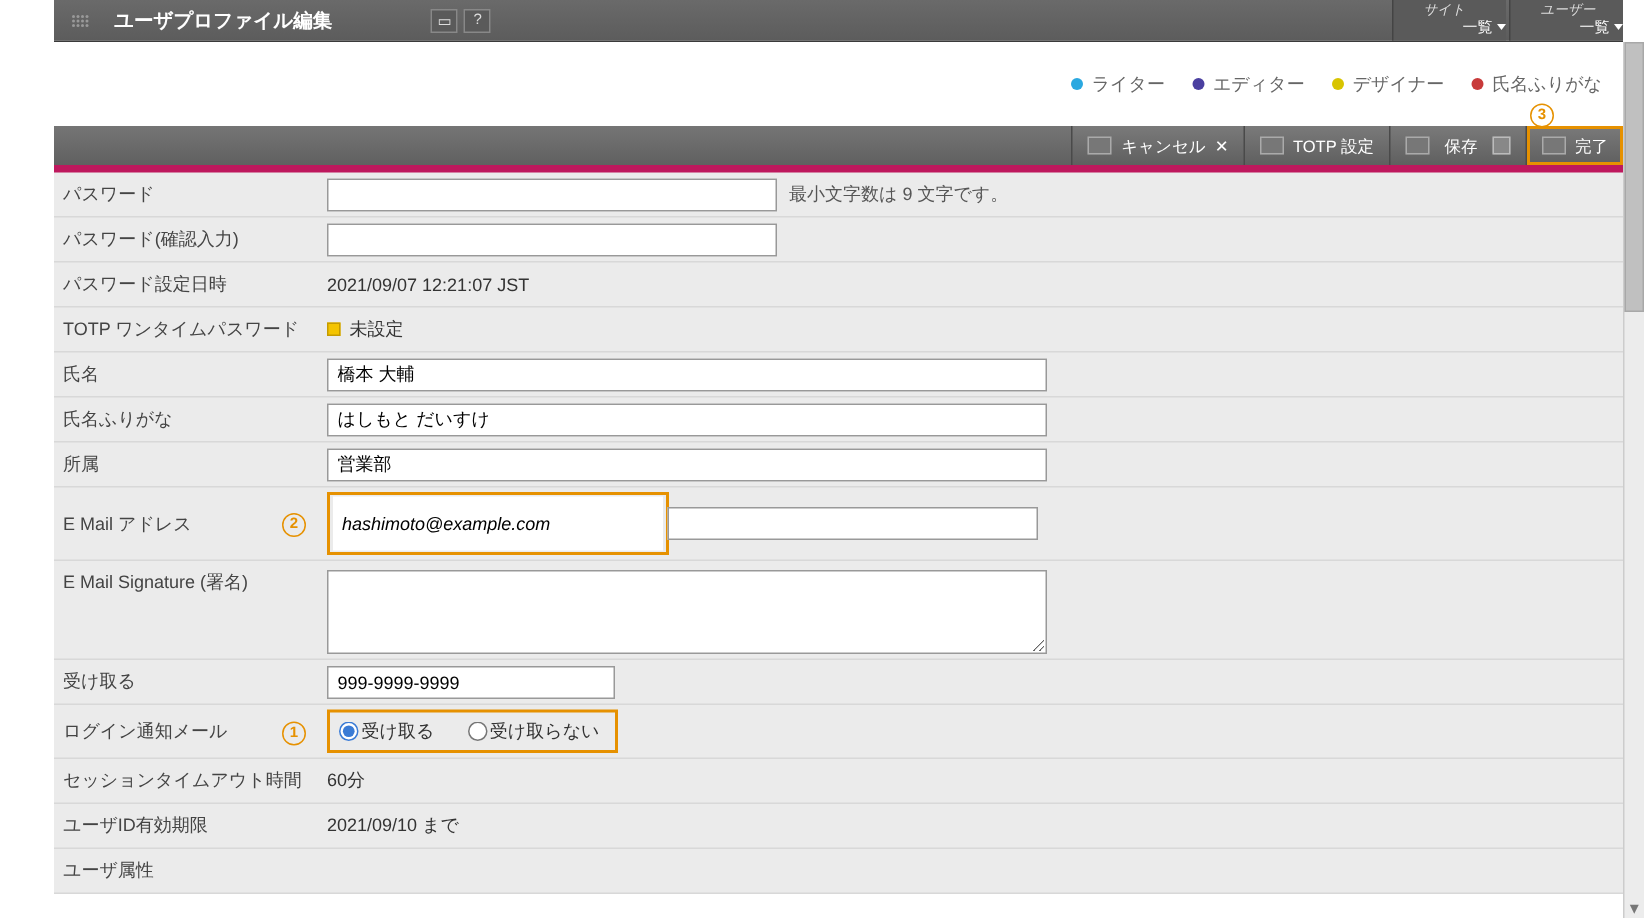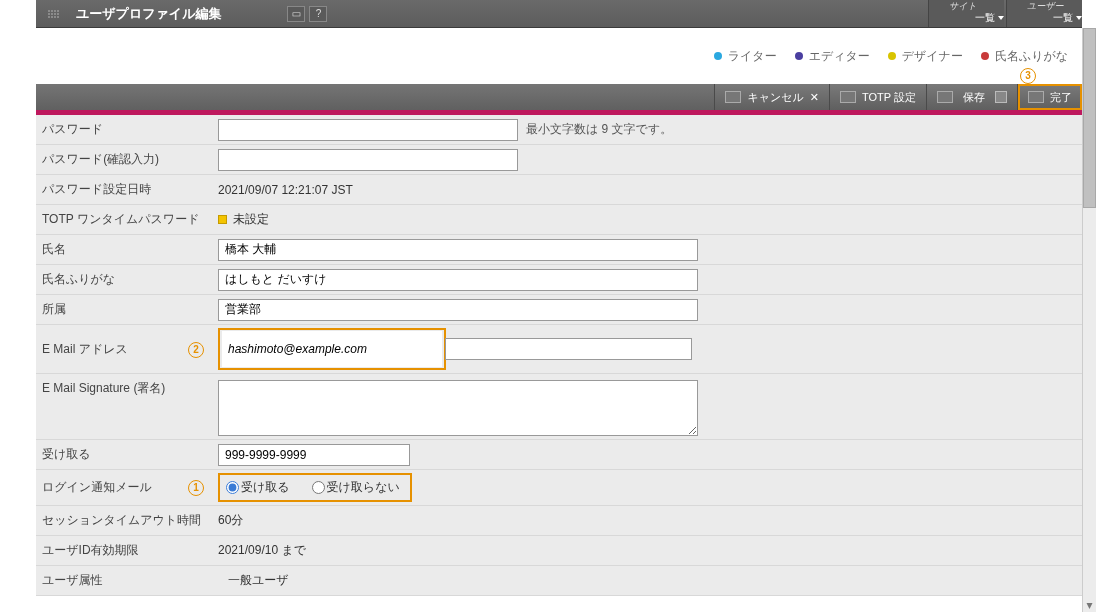--- a/index.html
+++ b/index.html
@@ -262,23 +262,20 @@
 
   <div class="row">
     <div class="lblcell">ユーザID有効期限</div>
     <div class="valcell">
           <span>2021/09/10 まで</span>
         </div>
   </div>
 
   <div class="row">
     <div class="lblcell">ユーザ属性</div>
-    <div class="valcell">
-          <span style="padding-left:10px;">一般ユーザ</span>
-        </div>
   </div>
 
 </div>
 </div>
 
 <div class="scrollbar">
   <div class="sb-thumb"></div>
   <div class="sb-arrow">▾</div>
 </div>
 

